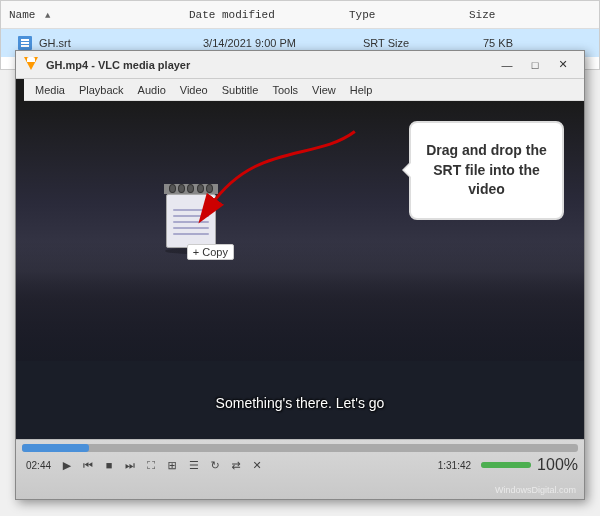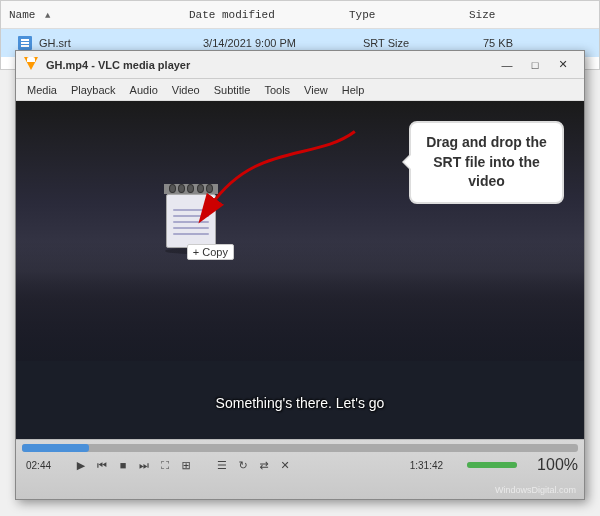--- a/index.html
+++ b/index.html
@@ -170,20 +170,21 @@
     }
 
     
     .vlc-menubar {
       display: flex;
       align-items: center;
       background: #f0f0f0;
       border-bottom: 1px solid #ddd;
       height: 22px;
       padding: 0 4px;
+      margin-left: 8px;
     }
     .menu-item {
       font-size: 11px;
       color: #333;
       padding: 2px 7px;
       cursor: pointer;
     }
 
     
     .vlc-video {
@@ -300,21 +301,21 @@
     }
 
     
     .speech-bubble {
       position: absolute;
       top: 20px;
       right: 20px;
       background: white;
       border: 2px solid #ddd;
       border-radius: 8px;
-      padding: 10px 14px;
+      padding: 18px 14px;
       width: 155px;
       font-size: 14px;
       font-weight: bold;
       color: #333;
       line-height: 1.4;
       text-align: center;
     }
     .speech-bubble::before {
       content: '';
       position: absolute;
@@ -364,21 +365,21 @@
     .progress-fill {
       height: 100%;
       background: #4a90d9;
       border-radius: 3px;
       width: 12%;
     }
     .controls-row {
       display: flex;
       align-items: center;
       padding: 2px 6px;
-      gap: 16px;
+      gap: 2px;
     }
     .ctrl-btn {
       width: 20px;
       height: 18px;
       background: transparent;
       border: none;
       cursor: pointer;
       display: flex;
       align-items: center;
       justify-content: center;

